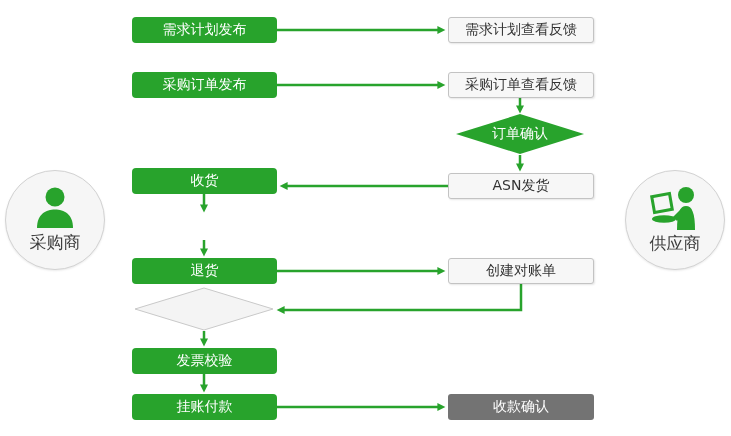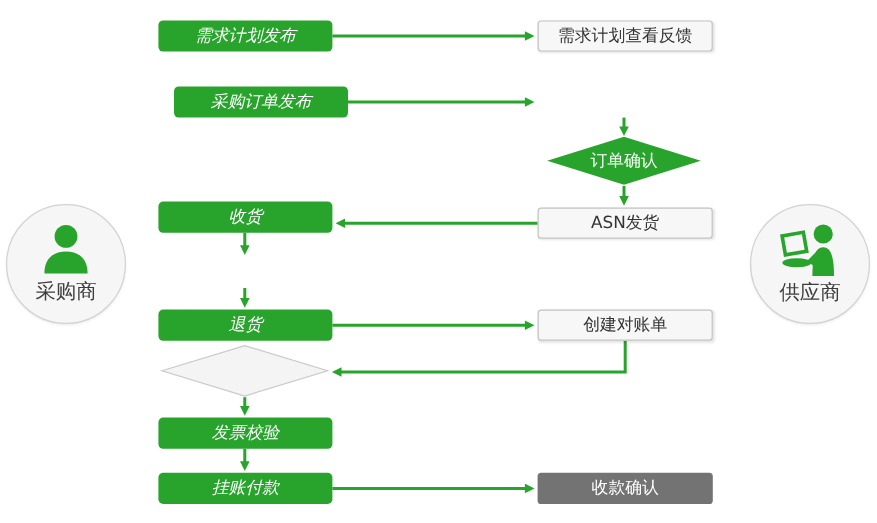--- a/index.html
+++ b/index.html
@@ -6,21 +6,21 @@
   .stage{
     position:relative;width:731px;height:436px;background:#ffffff;
     font-family:"DejaVu Sans","Liberation Sans",sans-serif;overflow:hidden;
   }
   .overlay{position:absolute;left:0;top:0;}
   .node{
     position:absolute;display:flex;align-items:center;justify-content:center;
     font-size:14px;box-sizing:border-box;text-align:center;white-space:nowrap;
   }
   .node.green{
-    width:145px;height:26px;background:#28a32c;color:#ffffff;border-radius:4px;font-style:italic;
+    width:145px;height:26px;background:#28a32c;color:#ffffff;border-radius:4px;
   }
   .node.white{
     width:146px;height:26px;background:#f7f7f7;color:#333333;
     border:1px solid #c3c3c3;border-radius:3px;
     box-shadow:1px 1px 2px rgba(0,0,0,0.10);
   }
   .node.red{
     width:146px;height:26px;background:#737373;color:#ffffff;border-radius:3px;
   }
   .diamond-label{
@@ -63,27 +63,28 @@
     <line x1="204" y1="331" x2="204" y2="340" stroke="#28a32c" stroke-width="2.5" marker-end="url(#arr)"></line>
     <line x1="204" y1="374" x2="204" y2="386" stroke="#28a32c" stroke-width="2.5" marker-end="url(#arr)"></line>
 
     <polyline points="521,284 521,310 283,310" fill="none" stroke="#28a32c" stroke-width="2.5" marker-end="url(#arr)"></polyline>
 
     <polygon points="456,134 520,114 584,134 520,154" fill="#28a32c"></polygon>
     <polygon points="135,309 204,288 273,309 204,330" fill="#f4f4f4" stroke="#c9c9c9" stroke-width="1"></polygon>
   </svg>
 
   <div class="node green" style="left:132px;top:17px;">需求计划发布</div>
-  <div class="node green" style="left:145px;top:72px;">采购订单发布</div>
+  <div class="node green" style="left:132px;top:72px;">采购订单发布</div>
   <div class="node green" style="left:132px;top:168px;">收货</div>
   <div class="node green" style="left:132px;top:258px;">退货</div>
   <div class="node green" style="left:132px;top:348px;">发票校验</div>
   <div class="node green" style="left:132px;top:394px;">挂账付款</div>
 
   <div class="node white" style="left:448px;top:17px;text-align:center;">需求计划查看反馈</div>
+  <div class="node white" style="left:448px;top:72px;">采购订单查看反馈</div>
   <div class="node white" style="left:448px;top:173px;">ASN发货</div>
   <div class="node white" style="left:448px;top:258px;">创建对账单</div>
   <div class="node red" style="left:448px;top:394px;">收款确认</div>
 
   <div class="diamond-label light" style="left:456px;top:114px;width:128px;height:40px;text-align:center;">订单确认</div>
 
   <div class="actor" style="left:5px;top:170px;justify-content:center;">
     <svg width="46" height="42" viewBox="0 0 46 42">
       <circle cx="23" cy="10" r="9.5" fill="#28a32c"></circle>
       <path d="M5,41 C5,27 14,22.5 23,22.5 C32,22.5 41,27 41,41 Z" fill="#28a32c"></path>

